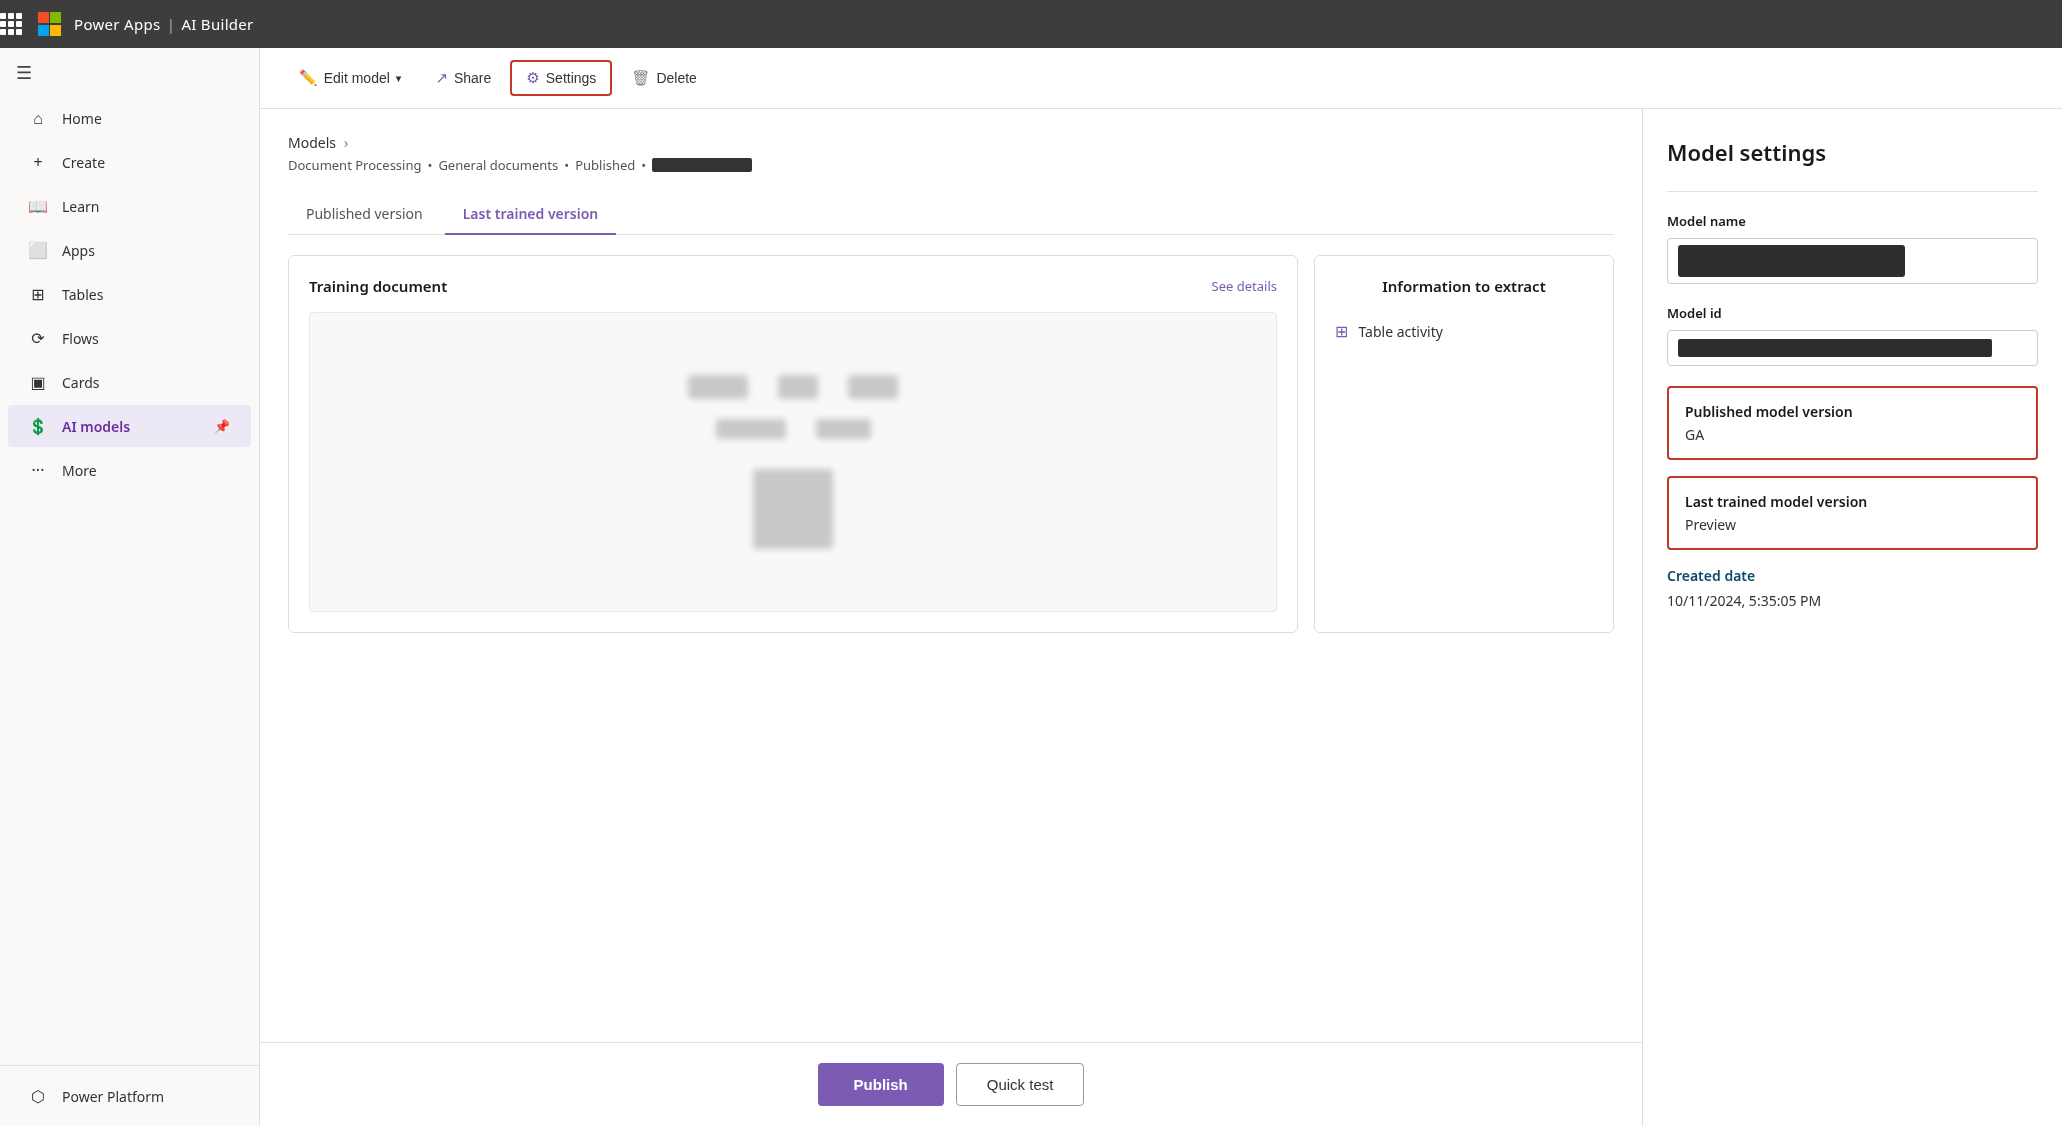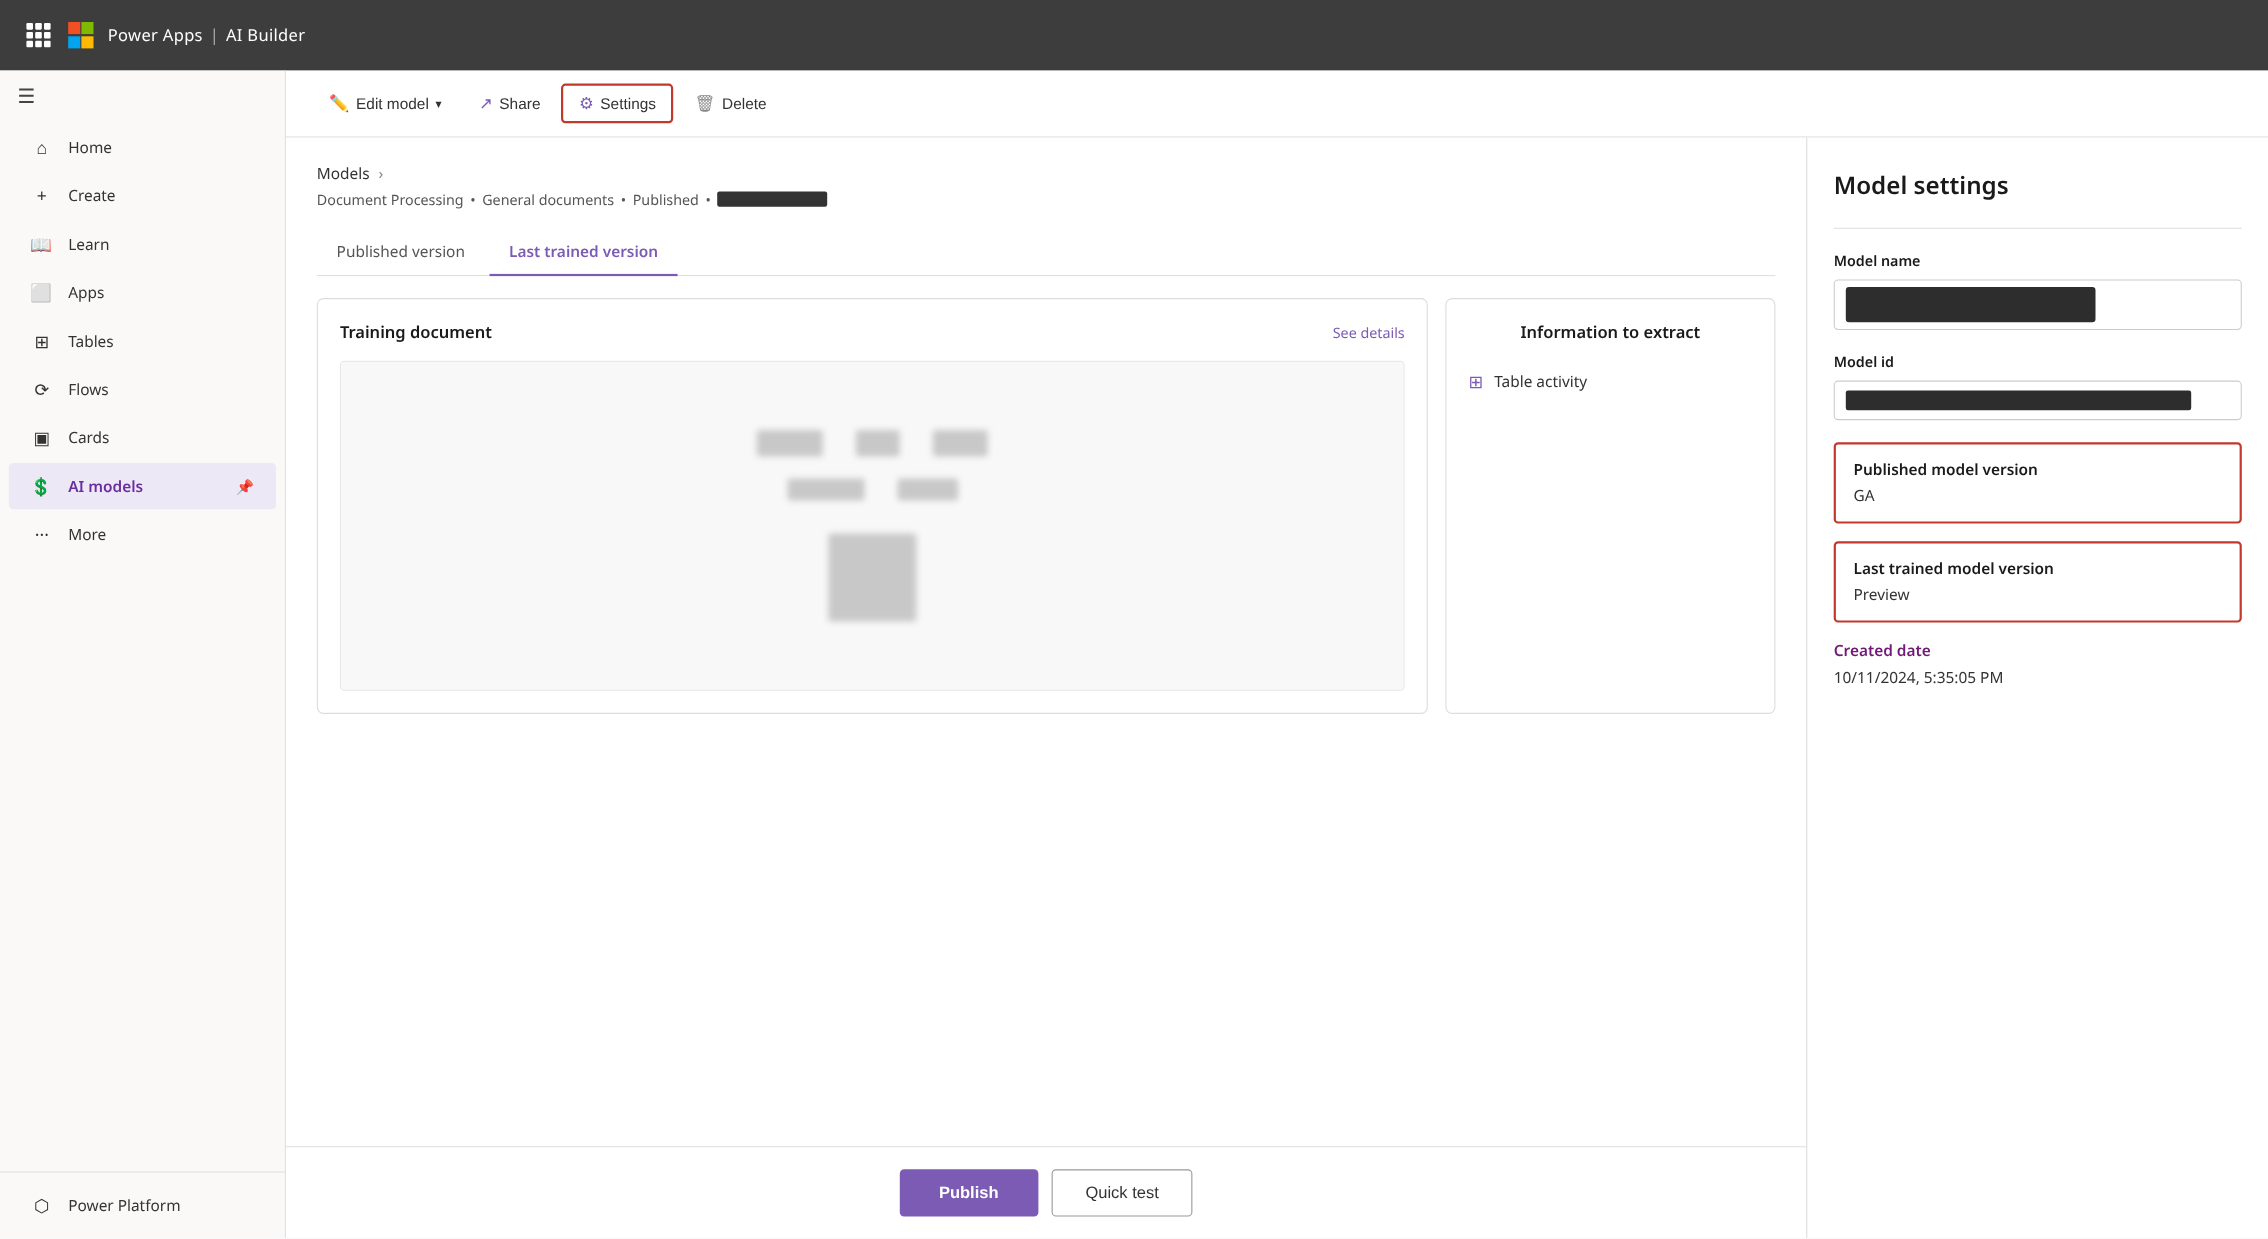--- a/index.html
+++ b/index.html
@@ -1,24 +1,24 @@
 <!DOCTYPE html>
 <html><head>
   <meta charset="utf-8">
   <style>
     * { box-sizing: border-box; margin: 0; padding: 0; }
     body { font-family: 'Segoe UI', system-ui, sans-serif; background: #f5f5f5; display: flex; flex-direction: column; height: 100vh; overflow: hidden; }
 
     
     .topbar {
       background: #3d3d3d;
-      height: 64px;
-      display: flex;
-      align-items: center;
-      padding: 0 24px;
+      height: 48px;
+      display: flex;
+      align-items: center;
+      padding: 0 0;
       gap: 12px;
       flex-shrink: 0;
     }
     .topbar-waffle {
       display: grid;
       grid-template-columns: repeat(3,6px);
       grid-template-rows: repeat(3,6px);
       gap: 2px;
       cursor: pointer;
       margin-right: 4px;
@@ -388,21 +388,21 @@
       margin-bottom: 4px;
     }
     .version-value {
       font-size: 14px;
       color: #333;
     }
 
     .settings-date-label {
       font-size: 14px;
       font-weight: 600;
-      color: #701a75;
+      color: #0c4a6e;
       margin-bottom: 6px;
     }
     .settings-date-value {
       font-size: 14px;
       color: #333;
     }
   </style>
 </head>
 <body>
 

